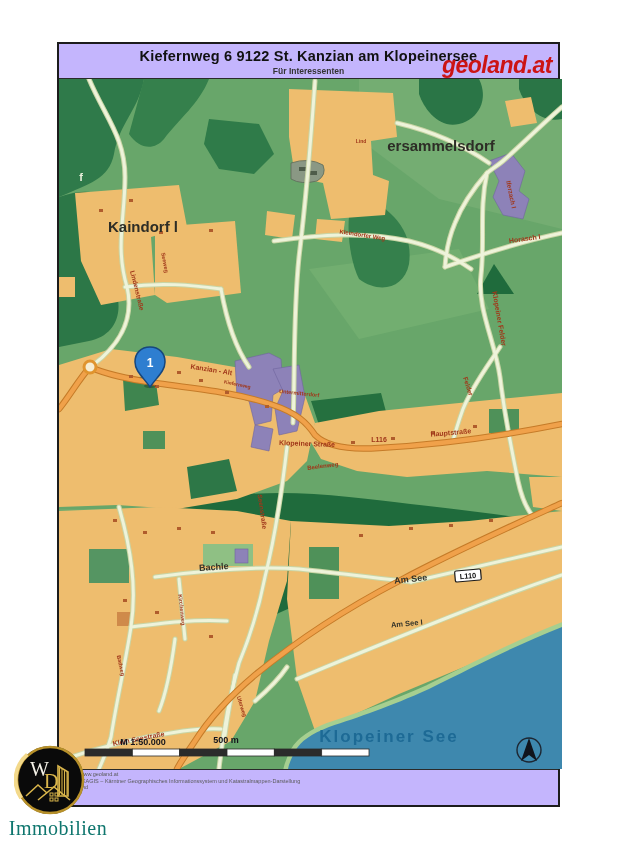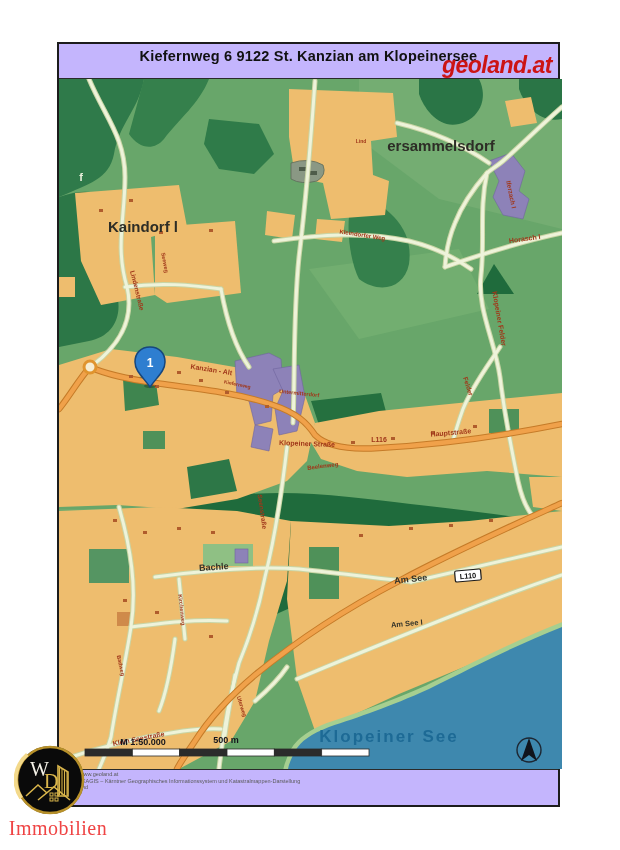--- a/index.html
+++ b/index.html
@@ -42,30 +42,31 @@
   .lbl{font-family:"Liberation Sans",sans-serif;text-anchor:middle;}
   .lbl-road{fill:#a0371a;font-weight:bold;}
   .lbl-place{fill:#2d2d26;font-weight:bold;}
   .lbl-place-sm{fill:#33332a;font-weight:bold;}
   .lbl-water{fill:#1a6793;font-weight:bold;letter-spacing:2px;opacity:.9;}
   .lbl-light{fill:#eaf0dd;font-weight:bold;}
   
   .wd-logo{position:absolute;left:14px;top:744px;width:72px;height:72px;}
   .immo{
     position:absolute;left:0px;top:817px;width:116px;text-align:center;
-    font-family:"Liberation Serif",serif;font-size:20px;color:#ef4444;letter-spacing:.5px;
+    font-family:"Liberation Serif",serif;font-size:20px;color:#0f766e;letter-spacing:.5px;
   }
 </style>
 </head>
 <body>
 
 <div class="sheet">
 
   <div class="hdr">
     <div class="hdr-title">Kiefernweg 6 9122 St. Kanzian am Klopeinersee</div>
+    <div class="hdr-sub">Für Interessenten</div>
     <div class="geoland">geoland.at</div>
   </div>
 
 
   <div class="map-wrap">
   <svg width="503" height="690" viewBox="0 0 503 690">
 
     <rect x="0" y="0" width="503" height="690" fill="#68a66a"></rect>
     <g>
       <path d="M300,0 L503,0 L503,150 L380,120 L300,60 Z" fill="#74ad72"></path>

